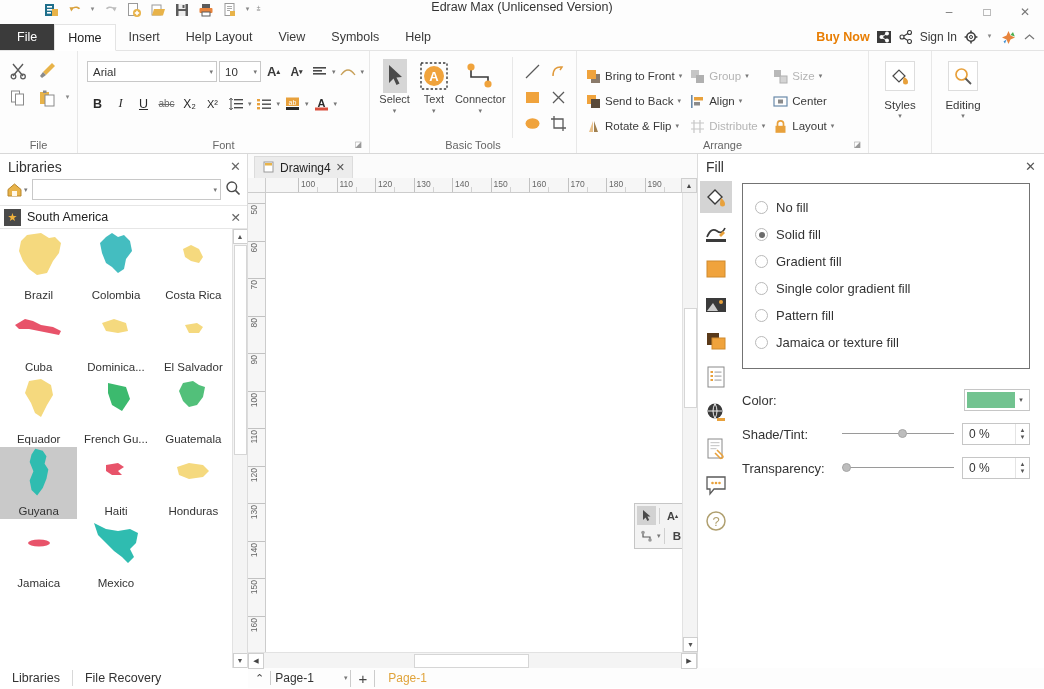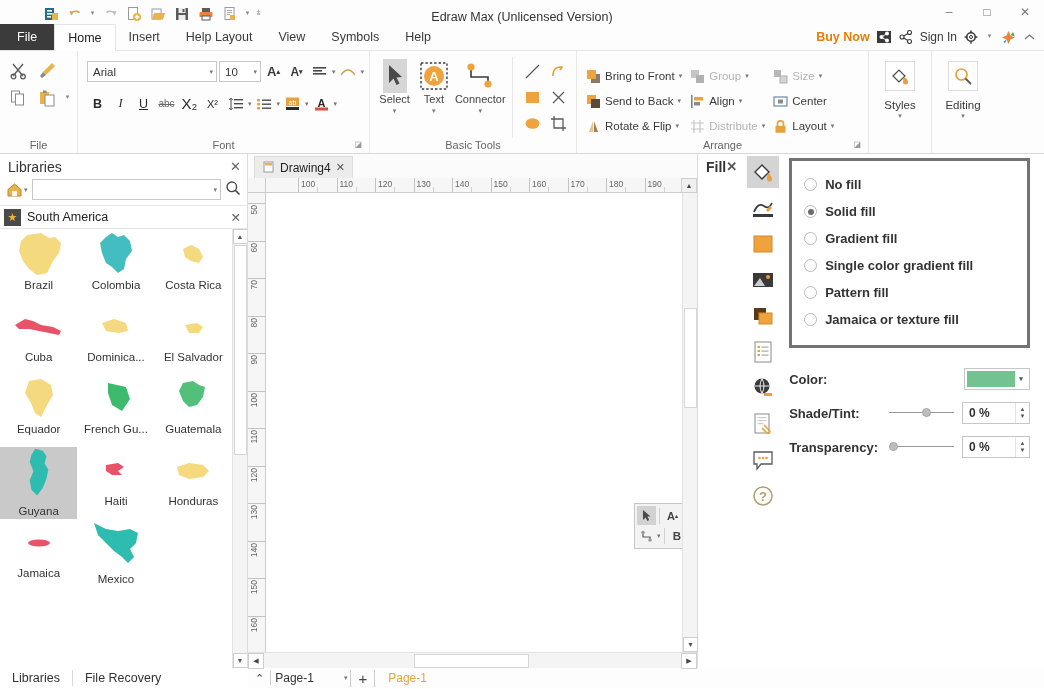--- a/index.html
+++ b/index.html
@@ -9,21 +9,21 @@
     font-size: 12px;
     color: #333;
     background: #fff;
     overflow: hidden;
     position: relative;
   }
   .app { width: 1044px; height: 689px; position: relative; background: #fdfdfd; }
 
   
   .titlebar {
-    height: 24px; display: flex; align-items: flex-end;
+    height: 24px; display: flex; align-items: flex-start;
     background: #fdfdfd; position: relative; padding-left: 36px;
   }
   .qat { display: flex; align-items: center; gap: 2px; padding-left: 4px; }
   .qat-btn {
     width: 22px; height: 20px; display: flex; align-items: center;
     justify-content: center; font-size: 13px; color: #5a5a5a;
   }
   .qat-caret { font-size: 7px; color: #888; width: 9px; display:flex; align-items:flex-end; justify-content:center; padding-bottom:3px;}
   .app-title {
     position: absolute; left: 0; right: 0; text-align: center;
@@ -159,21 +159,21 @@
     width: 17px; height: 17px; background: #4a4a4a; color: #f0b23c;
     display: flex; align-items: center; justify-content: center; font-size: 11px;
   }
   .shapes-wrap { flex: 1; display: flex; overflow: hidden; }
   .shapes {
     flex: 1; display: grid; grid-template-columns: repeat(3, 1fr);
     align-content: start; padding-top: 2px;
   }
   .shapecell {
     height: 72px; display: flex; flex-direction: column; align-items: center;
-    justify-content: flex-start; padding-bottom: 2px;
+    justify-content: space-between; padding-bottom: 2px;
   }
   .shapecell.sel { background: #c9c9c9; }
   .shapecell svg { display: block; }
   .shapecell .nm { font-size: 11.5px; color: #333; margin-top: 2px; }
   .vscroll {
     width: 15px; background: #f4f4f4; border-left: 1px solid #e2e2e2;
     display: flex; flex-direction: column; align-items: center;
   }
   .sc-arrow {
     width: 15px; height: 15px; background: #fff; border: 1px solid #cfcfcf;
@@ -236,32 +236,32 @@
     background: #f3f3f3; border: 1px solid #c6c6c6; padding: 2px;
     display: flex; flex-direction: column; gap: 1px; z-index: 20;
   }
   .mbrow { display: flex; align-items: center; gap: 1px; height: 20px; }
   .mbtn { width: 19px; height: 19px; display: flex; align-items: center; justify-content: center;
           font-size: 11px; color: #444; }
   .mbtn.sel { background: #d2d2d2; }
   .mbsep { width: 1px; height: 16px; background: #d0d0d0; margin: 0 2px; }
 
   
-  .rightpanel { width: 346px; background: #fff; display: flex; flex-direction: row; font-weight: bold; }
+  .rightpanel { width: 346px; background: #fff; display: flex; flex-direction: column; }
   .rp-head { height: 25px; display: flex; align-items: center; padding: 0 8px;
              font-size: 14px; color: #333; }
   .rp-head .x { margin-left: auto; font-size: 13px; color: #555; }
   .rp-body { flex: 1; display: flex; }
   .rp-icons { width: 36px; display: flex; flex-direction: column; align-items: center;
               gap: 4px; padding-top: 2px; }
   .rp-ico { width: 32px; height: 32px; display: flex; align-items: center;
             justify-content: center; }
   .rp-ico.active { background: #d4d4d4; }
   .rp-content { flex: 1; padding: 4px 14px 0 8px; }
-  .fillbox { border: 3px solid #737373; padding: 10px 0 12px 0; }
+  .fillbox { border: 1px solid #737373; padding: 10px 0 12px 0; }
   .radiorow { display: flex; align-items: center; gap: 8px; height: 27px; padding-left: 12px;
               font-size: 13px; color: #333; }
   .radio { width: 13px; height: 13px; border-radius: 50%; border: 1px solid #b9b9b9;
            background: #fff; display: flex; align-items: center; justify-content: center; }
   .radio .dot { width: 6px; height: 6px; border-radius: 50%; background: #6b6b6b; display: none; }
   .radio.on .dot { display: block; }
   .proprow { display: flex; align-items: center; height: 34px; font-size: 13px; color: #333; }
   .proprow .lbl { width: 100px; }
   .colorbtn { margin-left: auto; width: 66px; height: 22px; border: 1px solid #c6c6c6;
               background: #fff; display: flex; align-items: center; padding: 2px; }
@@ -492,21 +492,21 @@
                 <path d="M1 10 Q8 0 15 10" fill="none" stroke="#c8a15a" stroke-width="1.3"></path>
               </svg>
           </div>
           <span class="ddcaret">▾</span>
         </div>
         <div class="fontrow2">
           <div class="icobtn fbtn" style="font-weight:bold;color:#2a2a2a;font-size:12.5px;">B</div>
           <div class="icobtn fbtn" style="font-style:italic;color:#2a2a2a;font-size:12.5px;font-family:'Liberation Serif',serif;">I</div>
           <div class="icobtn fbtn" style="text-decoration:underline;color:#2a2a2a;font-size:12.5px;">U</div>
           <div class="icobtn fbtn" style="text-decoration:line-through;color:#6a6a6a;font-size:10px;">abc</div>
-          <div class="icobtn fbtn" style="color:#2a2a2a;font-size:15px;">X₂</div>
+          <div class="icobtn fbtn" style="color:#2a2a2a;font-size:12px;">X₂</div>
           <div class="icobtn fbtn" style="color:#2a2a2a;font-size:11px;">X²</div>
           <div class="icobtn fbtn">
             <svg width="16" height="14" viewBox="0 0 16 14">
                 <g fill="#4a4a4a">
                   <rect x="6" y="2" width="9" height="1.4"></rect>
                   <rect x="6" y="6" width="9" height="1.4"></rect>
                   <rect x="6" y="10" width="9" height="1.4"></rect>
                 </g>
                 <path d="M3 1.5 L3 12.5 M1.3 3 L3 1.2 L4.7 3 M1.3 11 L3 12.8 L4.7 11" stroke="#4a4a4a" stroke-width="1" fill="none"></path>
               </svg>

